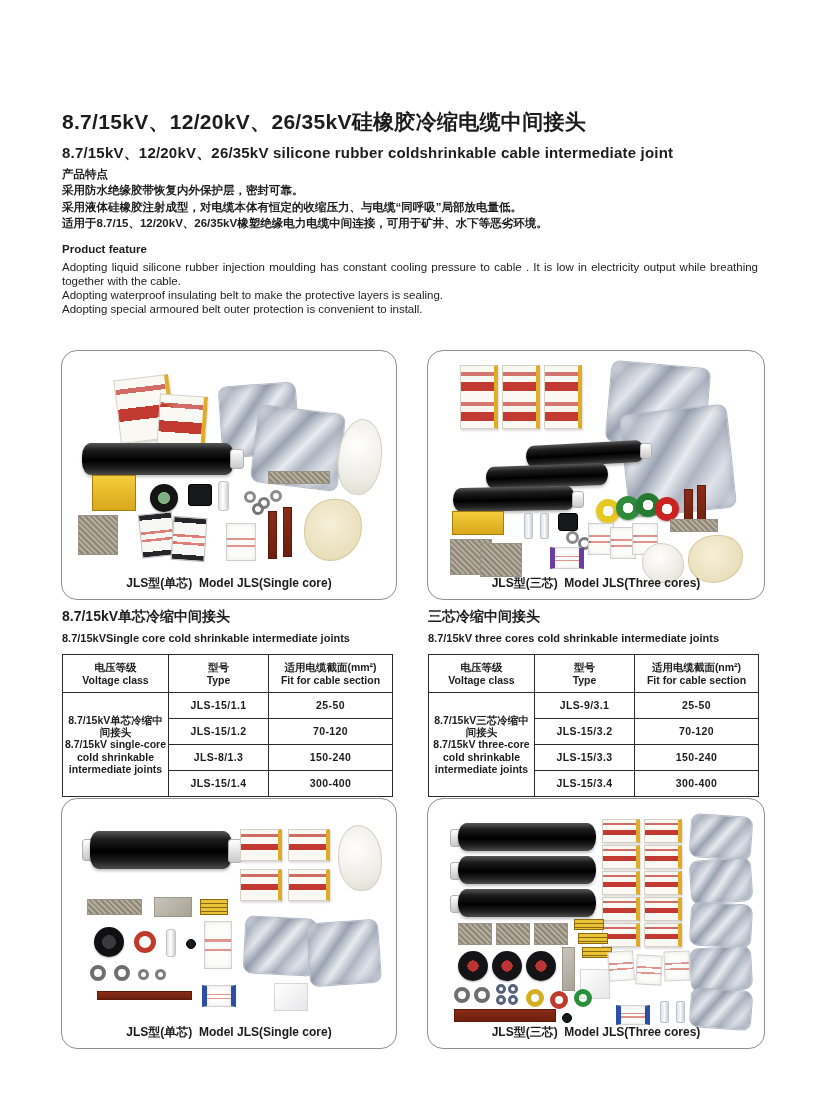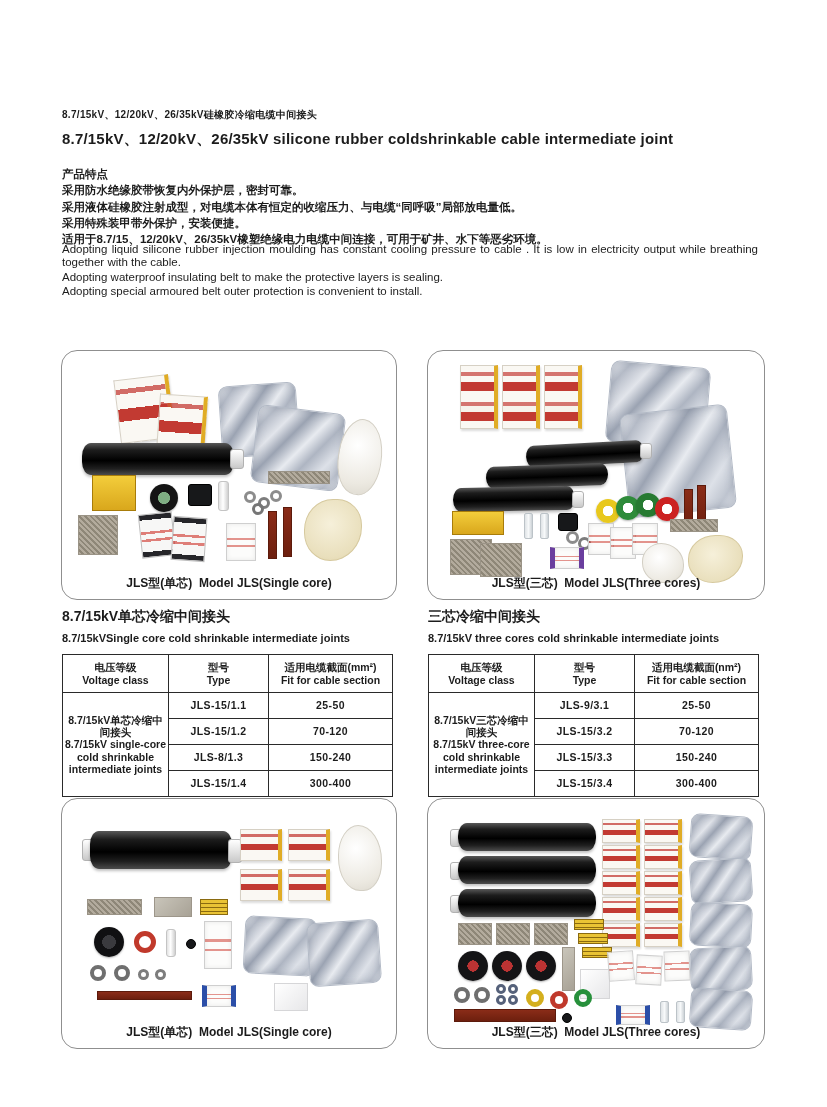--- a/index.html
+++ b/index.html
@@ -2,21 +2,21 @@
 <html><head>
 <meta charset="utf-8">
 <style>
   * { margin:0; padding:0; box-sizing:border-box; }
   html,body { width:827px; height:1107px; background:#ffffff; overflow:hidden;
               font-family:"Liberation Sans", sans-serif; color:#1c1c1c; }
   .page { position:relative; width:827px; height:1107px; background:#fff; }
 
   
   .titles { position:absolute; left:62px; top:108px; width:710px; }
-  .title-cn { font-size:10px; font-weight:700; letter-spacing:0.3px; }
+  .title-cn { font-size:21px; font-weight:700; letter-spacing:0.3px; }
   .title-en { font-size:15px; font-weight:700; margin-top:8px; letter-spacing:0.2px; }
 
   
   .feat-cn { position:absolute; left:62px; top:166px; width:710px; font-size:11.5px; font-weight:600; line-height:1.42; }
   .feat-cn .h { font-weight:700; }
   .feat-en { position:absolute; left:62px; top:243px; width:708px; font-size:11.5px; font-weight:500; line-height:1.16; }
   .feat-en .h { font-weight:700; margin-bottom:5px; }
   .feat-en p { margin:0 12px 1px 0; text-align:justify; }
 
   
@@ -79,25 +79,25 @@
 
   <div class="titles">
     <div class="title-cn">8.7/15kV、12/20kV、26/35kV硅橡胶冷缩电缆中间接头</div>
     <div class="title-en">8.7/15kV、12/20kV、26/35kV silicone rubber coldshrinkable cable intermediate joint</div>
   </div>
 
   <div class="feat-cn">
     <div class="h">产品特点</div>
     <div>采用防水绝缘胶带恢复内外保护层，密封可靠。</div>
     <div>采用液体硅橡胶注射成型，对电缆本体有恒定的收缩压力、与电缆“同呼吸”局部放电量低。</div>
-    <div>采用特殊装甲带外保护，安装便捷。</div>
     <div>适用于8.7/15、12/20kV、26/35kV橡塑绝缘电力电缆中间连接，可用于矿井、水下等恶劣环境。</div>
   </div>
 
   <div class="feat-en">
+    <div class="h">Product feature</div>
     <p>Adopting liquid silicone rubber injection moulding has constant cooling pressure to cable . It is low in electricity output while breathing together with the cable.</p>
     <p>Adopting waterproof insulating belt to make the protective layers is sealing.</p>
     <p>Adopting special armoured belt outer protection is convenient to install.</p>
   </div>
 
   <div class="figure" style="left:61px; top:350px; width:336px; height:250px;">
     <div class="k wbox" style="left:55px;top:26px;width:55px;height:64px;transform:rotate(-7deg);"></div>
     <div class="k wbox" style="left:96px;top:44px;width:48px;height:58px;transform:rotate(4deg);"></div>
     <div class="k foil" style="left:158px;top:33px;width:78px;height:72px;transform:rotate(-4deg);"></div>
     <div class="k foil" style="left:192px;top:58px;width:88px;height:78px;transform:rotate(7deg);"></div>

